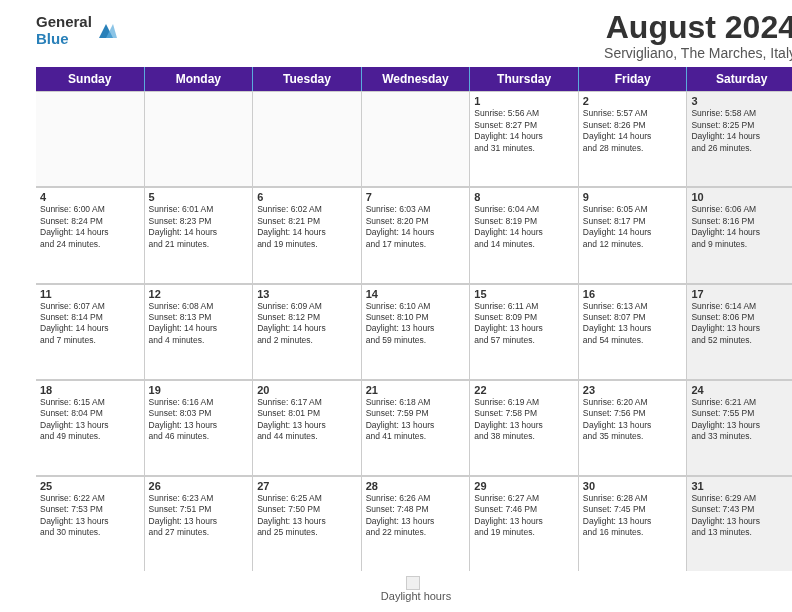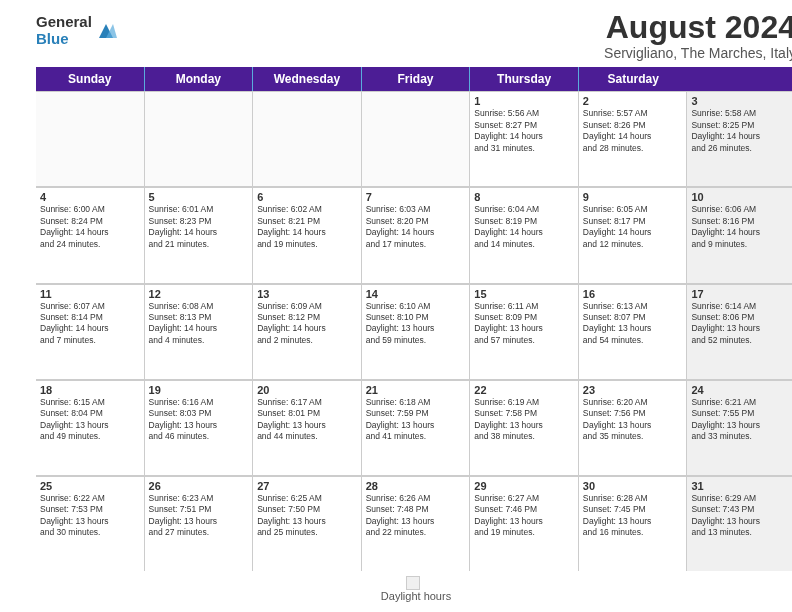--- a/index.html
+++ b/index.html
@@ -152,23 +152,24 @@
     <div class="header-right">
       <div class="month-title">August 2024</div>
       <div class="location">Servigliano, The Marches, Italy</div>
     </div>
   </div>
 
   <div class="calendar">
     <div class="cal-header">
     <div class="cal-header-cell">Sunday</div>
         <div class="cal-header-cell">Monday</div>
+        <div class="cal-header-cell">Tuesday</div>
         <div class="cal-header-cell">Wednesday</div>
+        <div class="cal-header-cell">Thursday</div>
         <div class="cal-header-cell">Friday</div>
-        <div class="cal-header-cell">Thursday</div>
         <div class="cal-header-cell">Saturday</div>
       </div>
     <div class="cal-body">
     <div class="cal-row">
           <div class="cal-cell empty"></div>
           <div class="cal-cell empty"></div>
           <div class="cal-cell empty"></div>
           <div class="cal-cell empty"></div>
           <div class="cal-cell">
             <span class="day-num">1</span>

